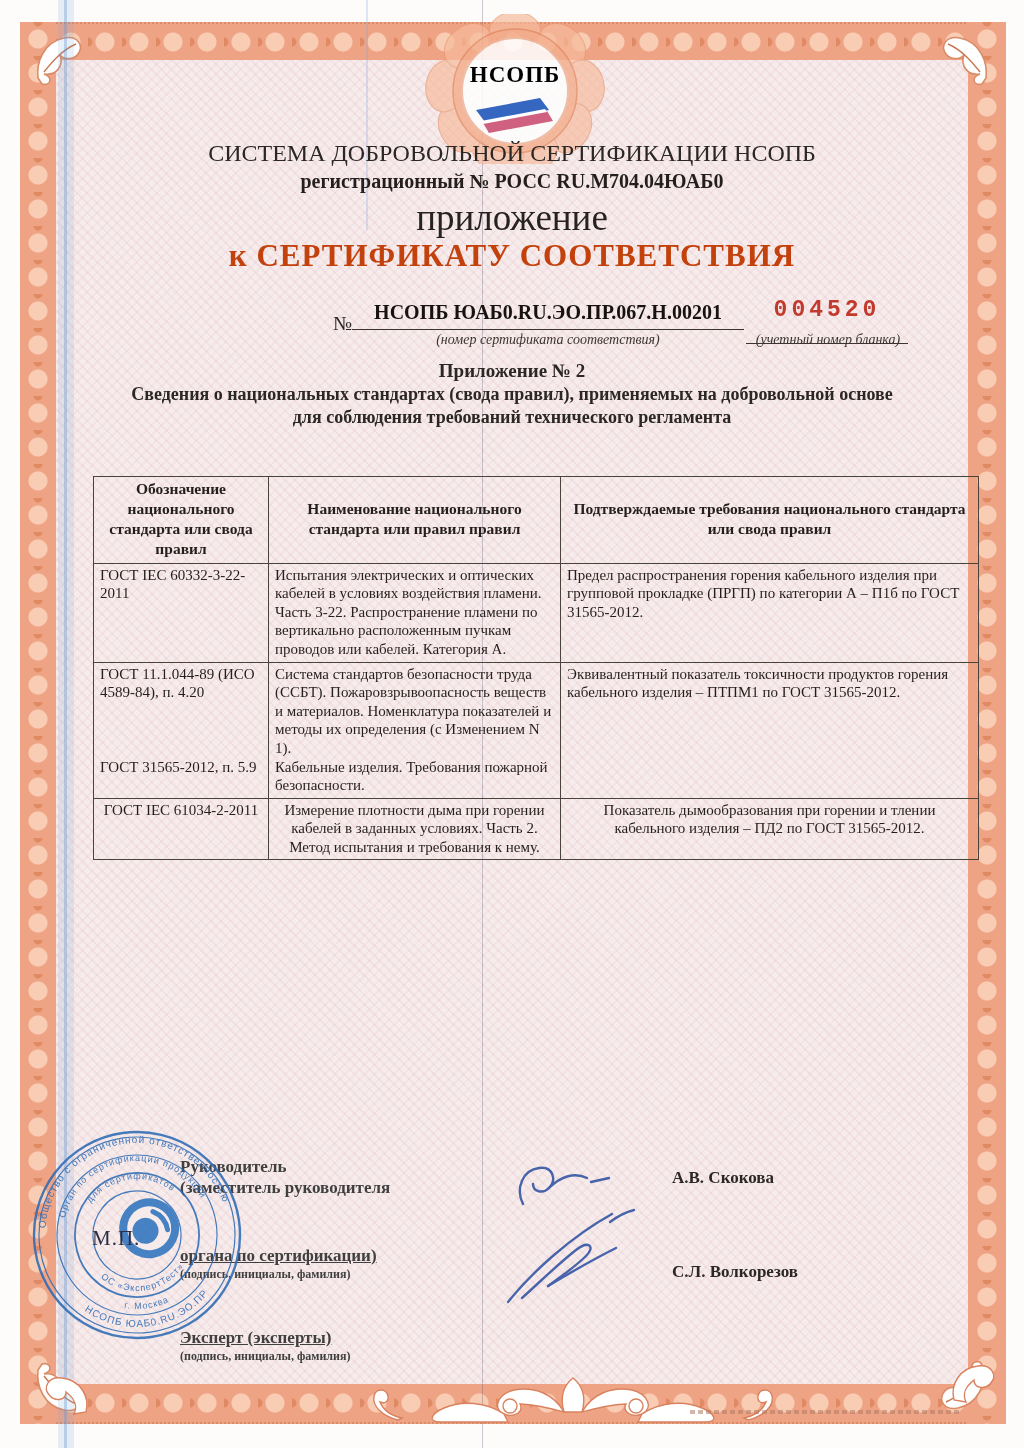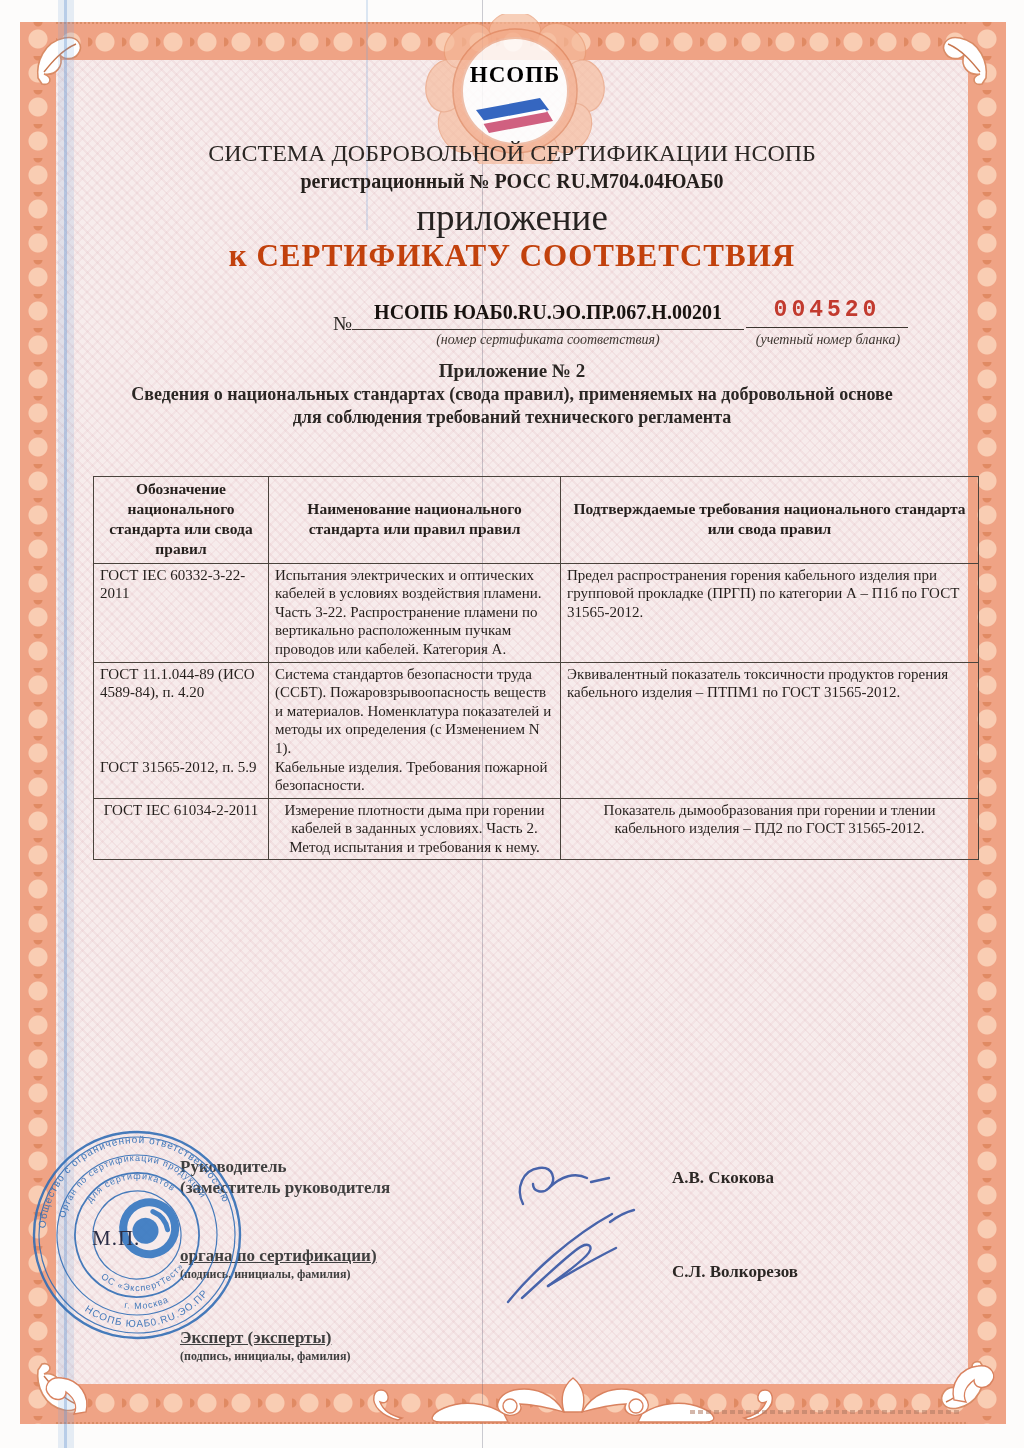--- a/index.html
+++ b/index.html
@@ -59,21 +59,21 @@
   .t-appendix-word{top:196px;font-size:37px;color:#262220;}
   .t-cert{top:238px;font-size:31px;font-weight:700;letter-spacing:1px;color:#c2410c;}
   
   .no-sign{position:absolute;left:333px;top:312px;font-size:20px;}
   .cert-num{position:absolute;left:352px;top:301px;width:392px;text-align:center;
     font-size:20px;font-weight:700;border-bottom:1.5px solid #3c352f;padding-bottom:5px;color:#17120f;}
   .cert-num-caption{position:absolute;left:352px;top:332px;width:392px;text-align:center;
     font-style:italic;font-size:14px;color:#3c352f;}
   .blank-num{position:absolute;left:746px;top:297px;width:162px;text-align:center;
     font-family:"Liberation Mono", monospace;font-weight:700;font-size:23px;letter-spacing:4px;
-    color:#c23a2e;border-bottom:1.5px solid #3c352f;padding-bottom:4px;}
+    color:#c23a2e;border-bottom:1.5px solid #3c352f;padding-bottom:20px;}
   .blank-num-caption{position:absolute;left:738px;top:332px;width:180px;text-align:center;
     font-style:italic;font-size:14px;color:#3c352f;}
   
   .t-app-no{top:360px;font-size:19px;font-weight:700;}
   .t-app-sub1{top:384px;font-size:18px;font-weight:700;}
   .t-app-sub2{top:407px;font-size:18px;font-weight:700;}
   
   table.std{
     position:absolute;left:93px;top:476px;width:885px;
     border-collapse:collapse;table-layout:fixed;

